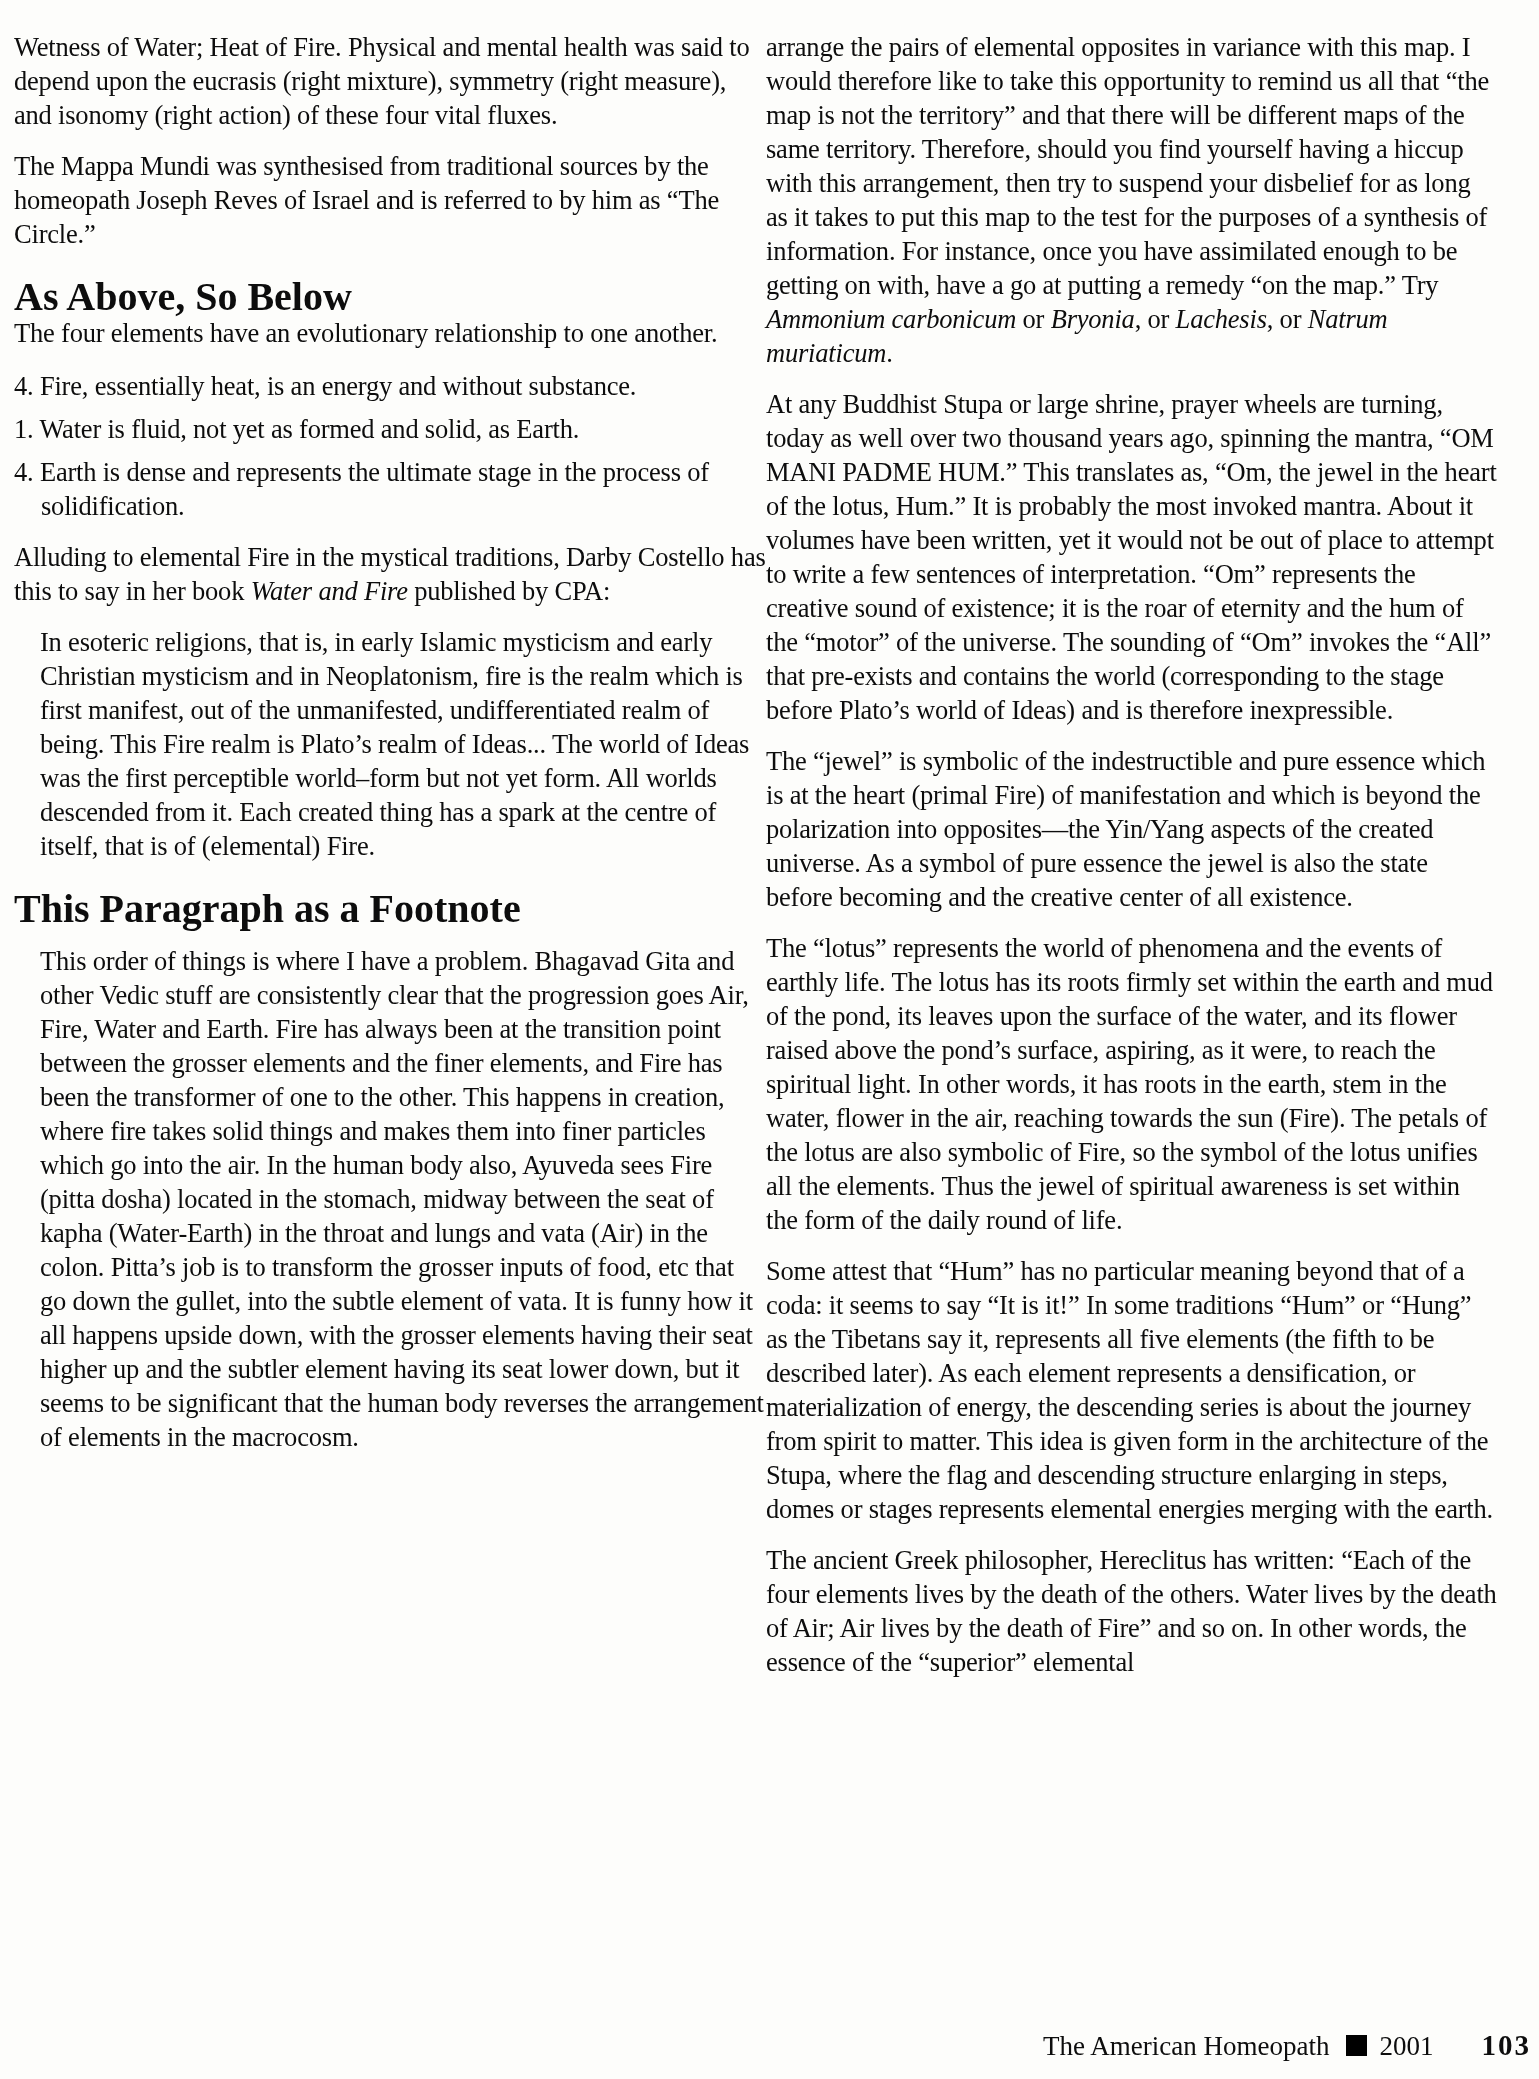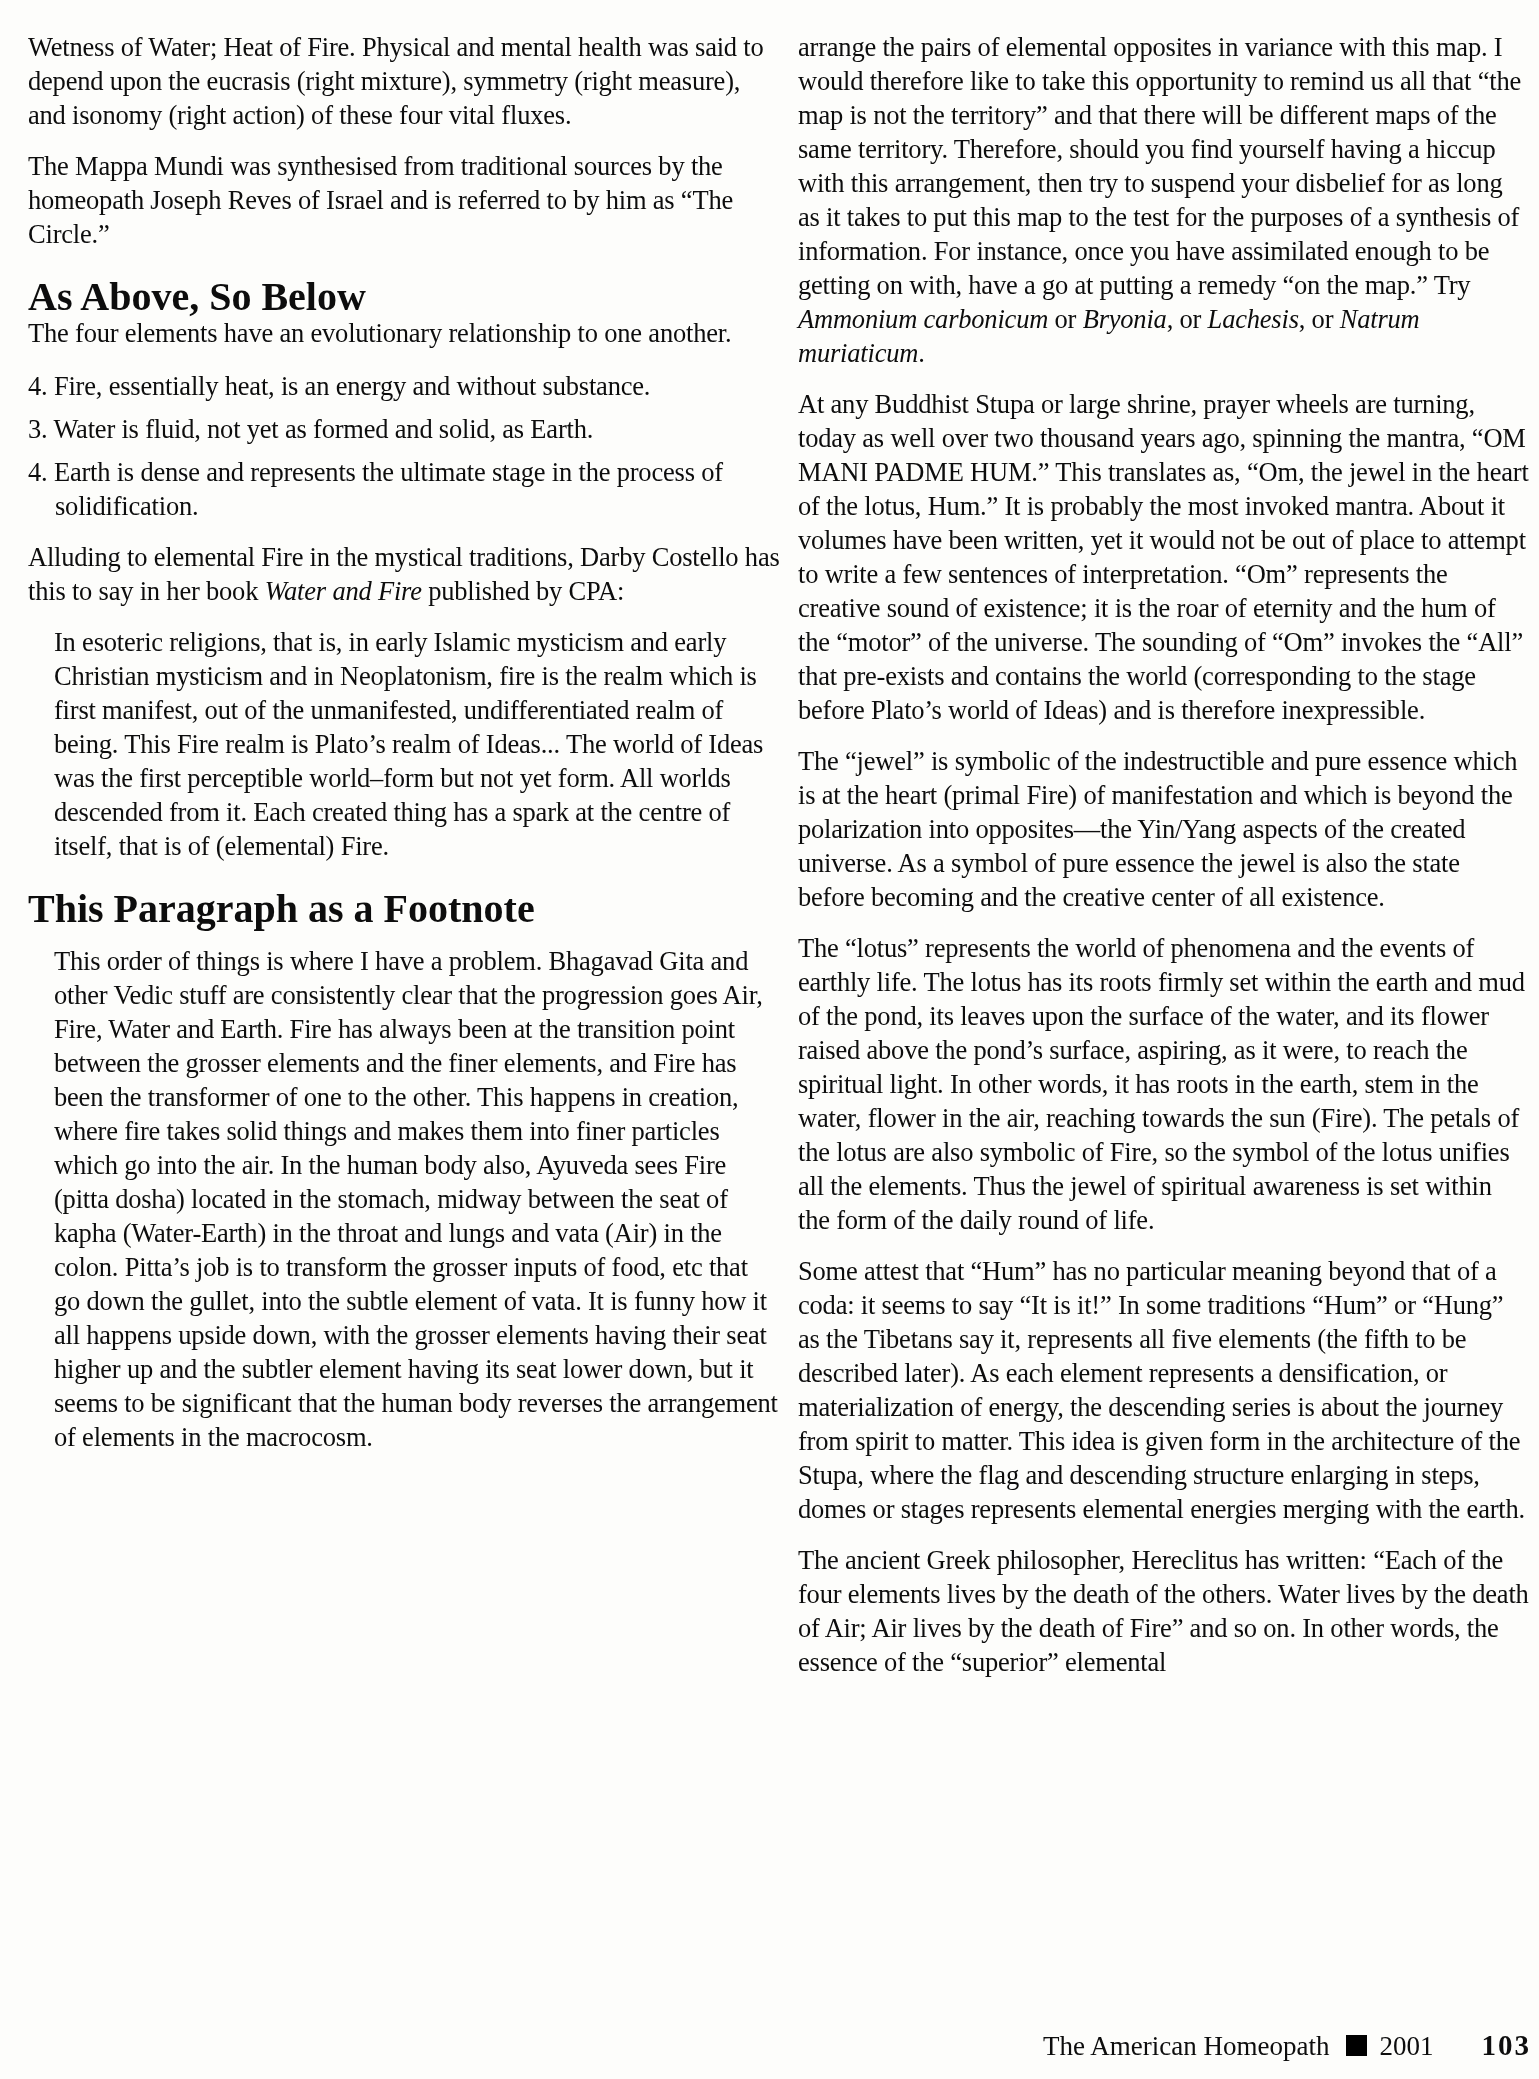--- a/index.html
+++ b/index.html
@@ -12,22 +12,21 @@
     width: 1539px;
     height: 2079px;
     margin: 0 auto;
     background: #fdfdfb;
     color: #0d0d0d;
     font-family: "Liberation Serif", "DejaVu Serif", serif;
     overflow: hidden;
   }
   .columns {
     display: flex;
-    padding: 30px 8px 0 28px;
-    gap: 18px;
+    padding: 30px 8px 0 14px;
   }
   .column {
     font-size: 26.5px;
     line-height: 34px;
     letter-spacing: -0.2px;
     text-align: left;
   }
   .column.left  { width: 752px; }
   .column.right { width: 731px; }
 
@@ -86,21 +85,21 @@
 <body>
 
 <div class="page">
   <div class="columns">
     <div class="column left">
         <p class="paragraph"><span>Wetness of Water; Heat of Fire. Physical and mental health was said to depend upon the eucrasis (right mixture), symmetry (right measure), and isonomy (right action) of these four vital fluxes.</span></p>
         <p class="paragraph"><span>The Mappa Mundi was synthesised from traditional sources by the homeopath Joseph Reves of Israel and is referred to by him as “The Circle.”</span></p>
         <h2 class="heading"><span>As Above, So Below</span></h2>
         <p class="paragraph"><span>The four elements have an evolutionary relationship to one another.</span></p>
         <p class="list-item"><span>4. Fire, essentially heat, is an energy and without substance.</span></p>
-        <p class="list-item"><span>3. Water is fluid, not yet as formed and solid, as Earth.</span></p>
+        <p class="list-item"><span>1. Water is fluid, not yet as formed and solid, as Earth.</span></p>
         <p class="list-item"><span>4. Earth is dense and represents the ultimate stage in the process of solidification.</span></p>
         <p class="paragraph"><span>Alluding to elemental Fire in the mystical traditions, Darby Costello has this to say in her book </span><span class="italic">Water and Fire</span><span> published by CPA:</span></p>
         <p class="quote"><span>In esoteric religions, that is, in early Islamic mysticism and early Christian mysticism and in Neoplatonism, fire is the realm which is first manifest, out of the unmanifested, undifferentiated realm of being. This Fire realm is Plato’s realm of Ideas... The world of Ideas was the first perceptible world–form but not yet form. All worlds descended from it. Each created thing has a spark at the centre of itself, that is of (elemental) Fire.</span></p>
         <h2 class="heading"><span>This Paragraph as a Footnote</span></h2>
         <p class="quote"><span>This order of things is where I have a problem. Bhagavad Gita and other Vedic stuff are consistently clear that the progression goes Air, Fire, Water and Earth. Fire has always been at the transition point between the grosser elements and the finer elements, and Fire has been the transformer of one to the other. This happens in creation, where fire takes solid things and makes them into finer particles which go into the air. In the human body also, Ayuveda sees Fire (pitta dosha) located in the stomach, midway between the seat of kapha (Water-Earth) in the throat and lungs and vata (Air) in the colon. Pitta’s job is to transform the grosser inputs of food, etc that go down the gullet, into the subtle element of vata. It is funny how it all happens upside down, with the grosser elements having their seat higher up and the subtler element having its seat lower down, but it seems to be significant that the human body reverses the arrangement of elements in the macrocosm.</span></p>
       </div>
     <div class="column right">
         <p class="paragraph"><span>arrange the pairs of elemental opposites in variance with this map. I would therefore like to take this opportunity to remind us all that “the map is not the territory” and that there will be different maps of the same territory. Therefore, should you find yourself having a hiccup with this arrangement, then try to suspend your disbelief for as long as it takes to put this map to the test for the purposes of a synthesis of information. For instance, once you have assimilated enough to be getting on with, have a go at putting a remedy “on the map.” Try </span><span class="italic">Ammonium carbonicum</span><span> or </span><span class="italic">Bryonia</span><span>, or </span><span class="italic">Lachesis</span><span>, or </span><span class="italic">Natrum muriaticum</span><span>.</span></p>
         <p class="paragraph"><span>At any Buddhist Stupa or large shrine, prayer wheels are turning, today as well over two thousand years ago, spinning the mantra, “OM MANI PADME HUM.” This translates as, “Om, the jewel in the heart of the lotus, Hum.” It is probably the most invoked mantra. About it volumes have been written, yet it would not be out of place to attempt to write a few sentences of interpretation. “Om” represents the creative sound of existence; it is the roar of eternity and the hum of the “motor” of the universe. The sounding of “Om” invokes the “All” that pre-exists and contains the world (corresponding to the stage before Plato’s world of Ideas) and is therefore inexpressible.</span></p>
         <p class="paragraph"><span>The “jewel” is symbolic of the indestructible and pure essence which is at the heart (primal Fire) of manifestation and which is beyond the polarization into opposites—the Yin/Yang aspects of the created universe. As a symbol of pure essence the jewel is also the state before becoming and the creative center of all existence.</span></p>

